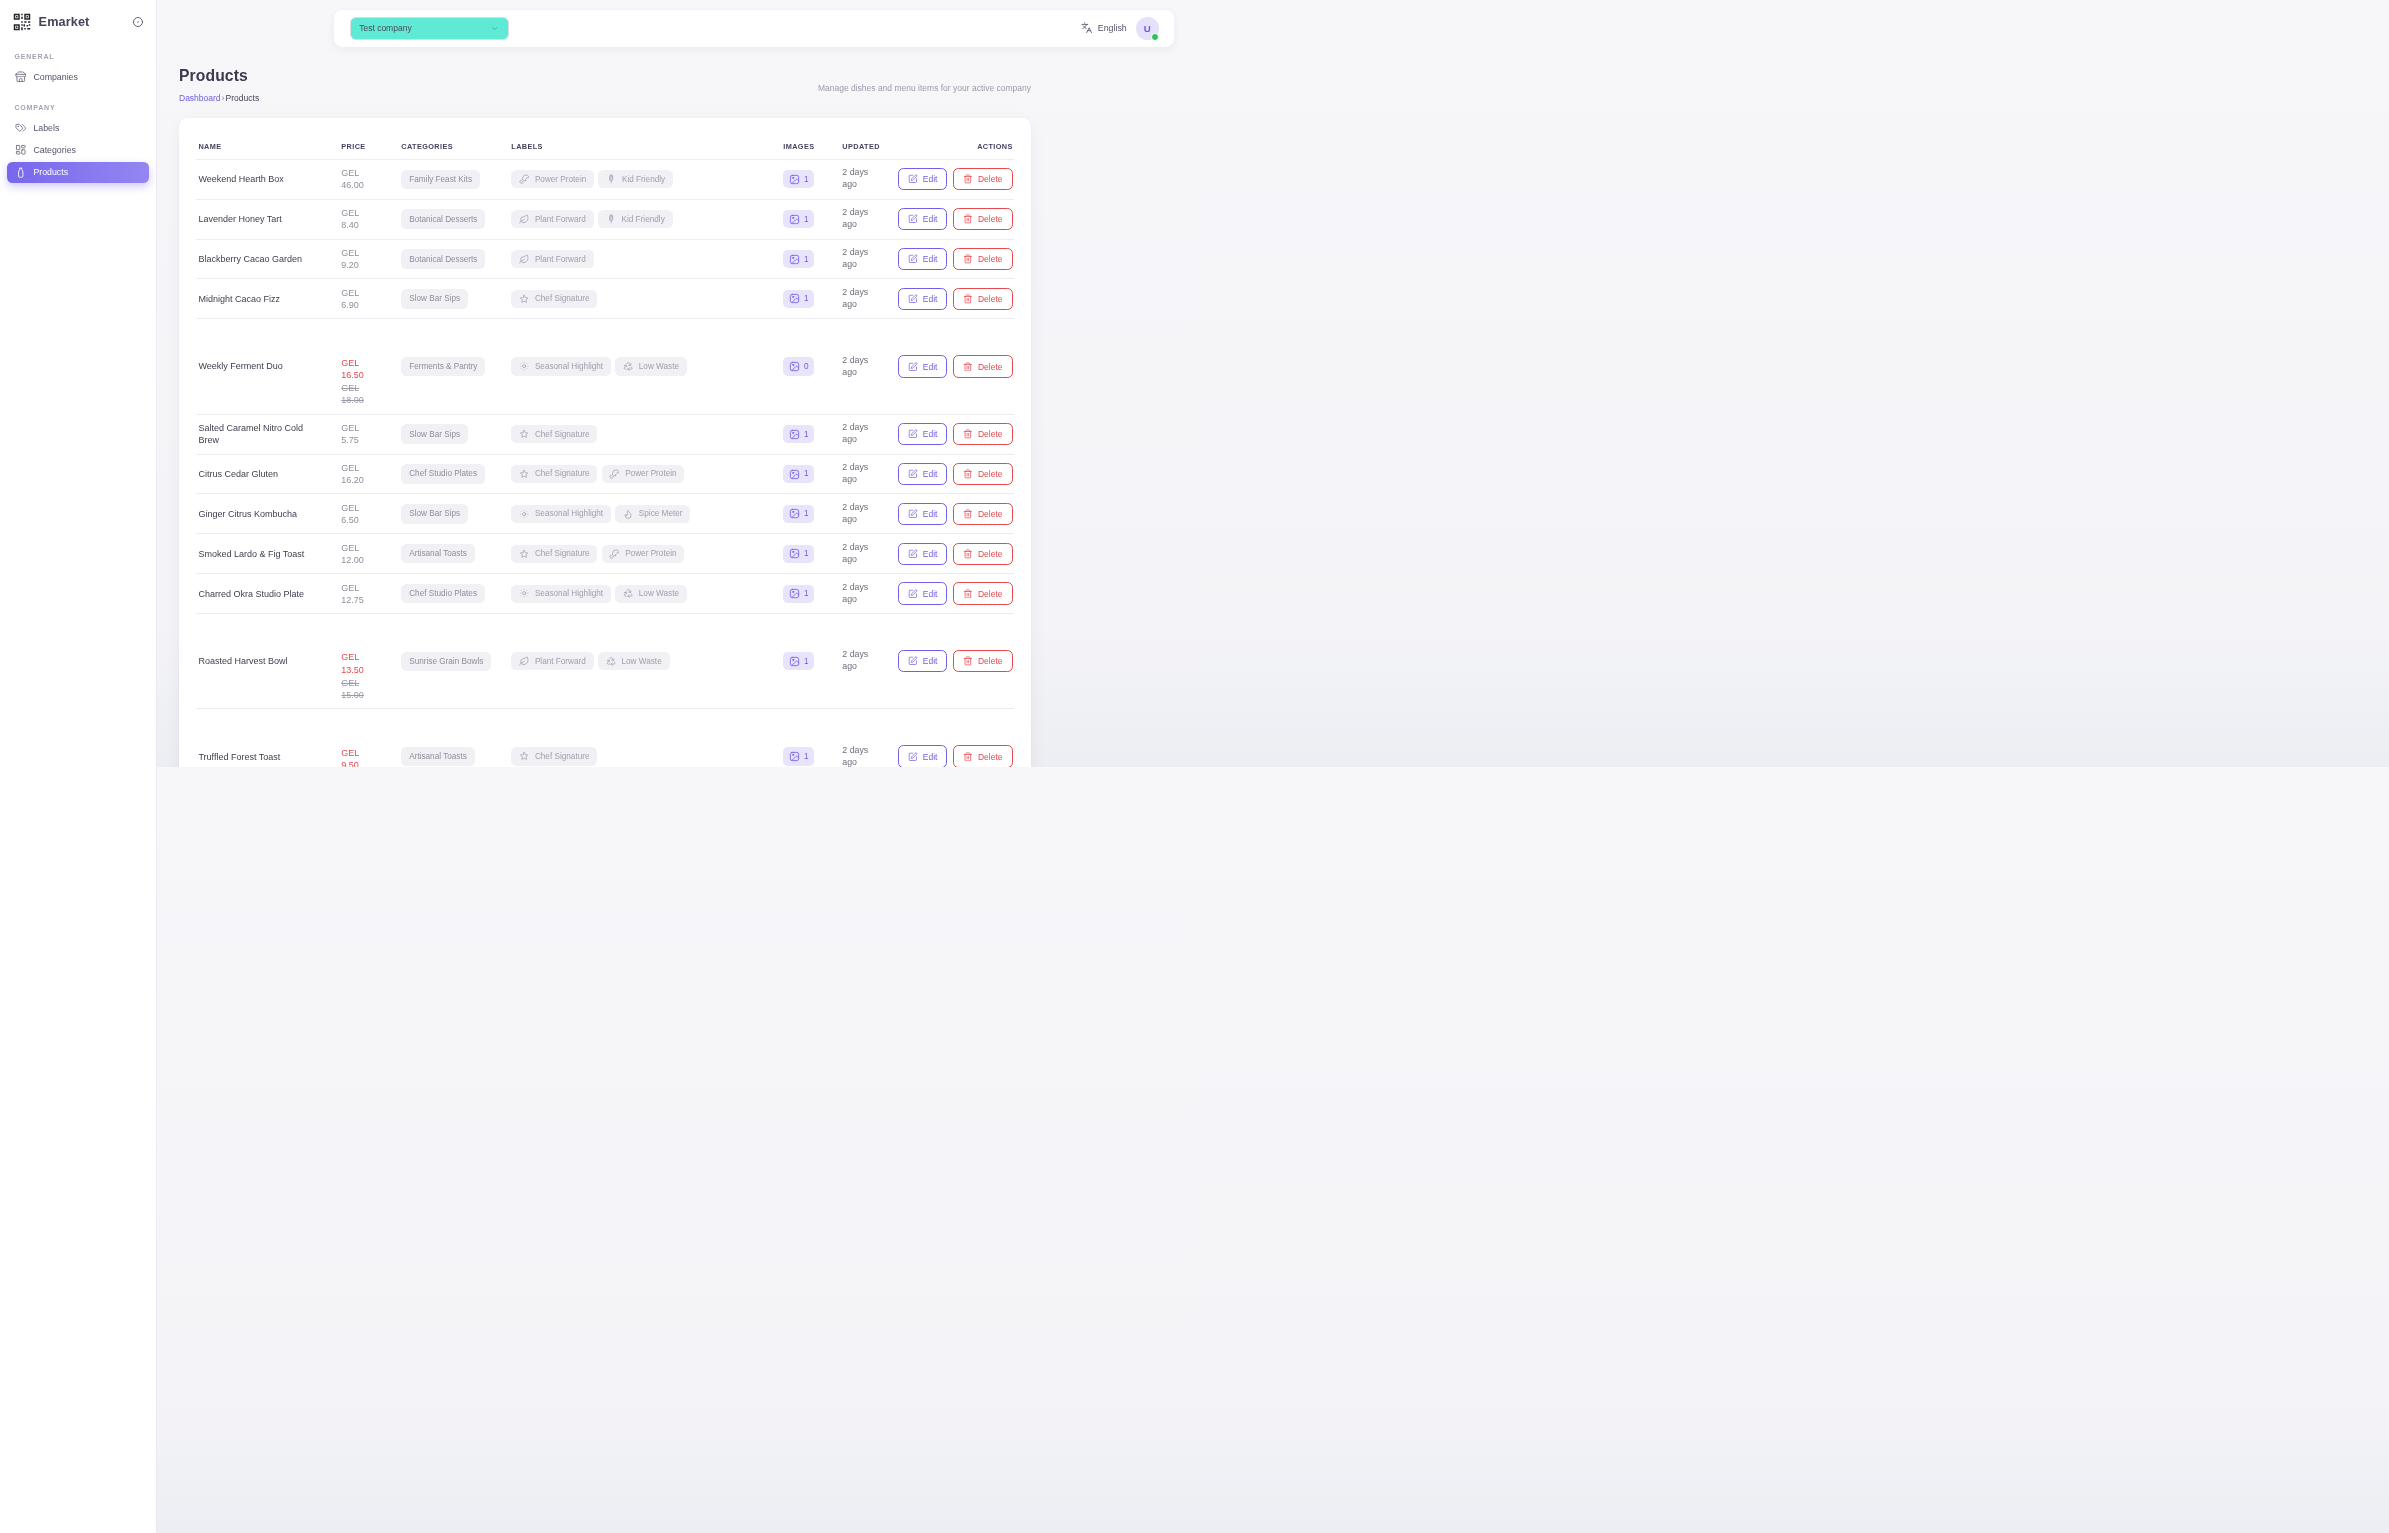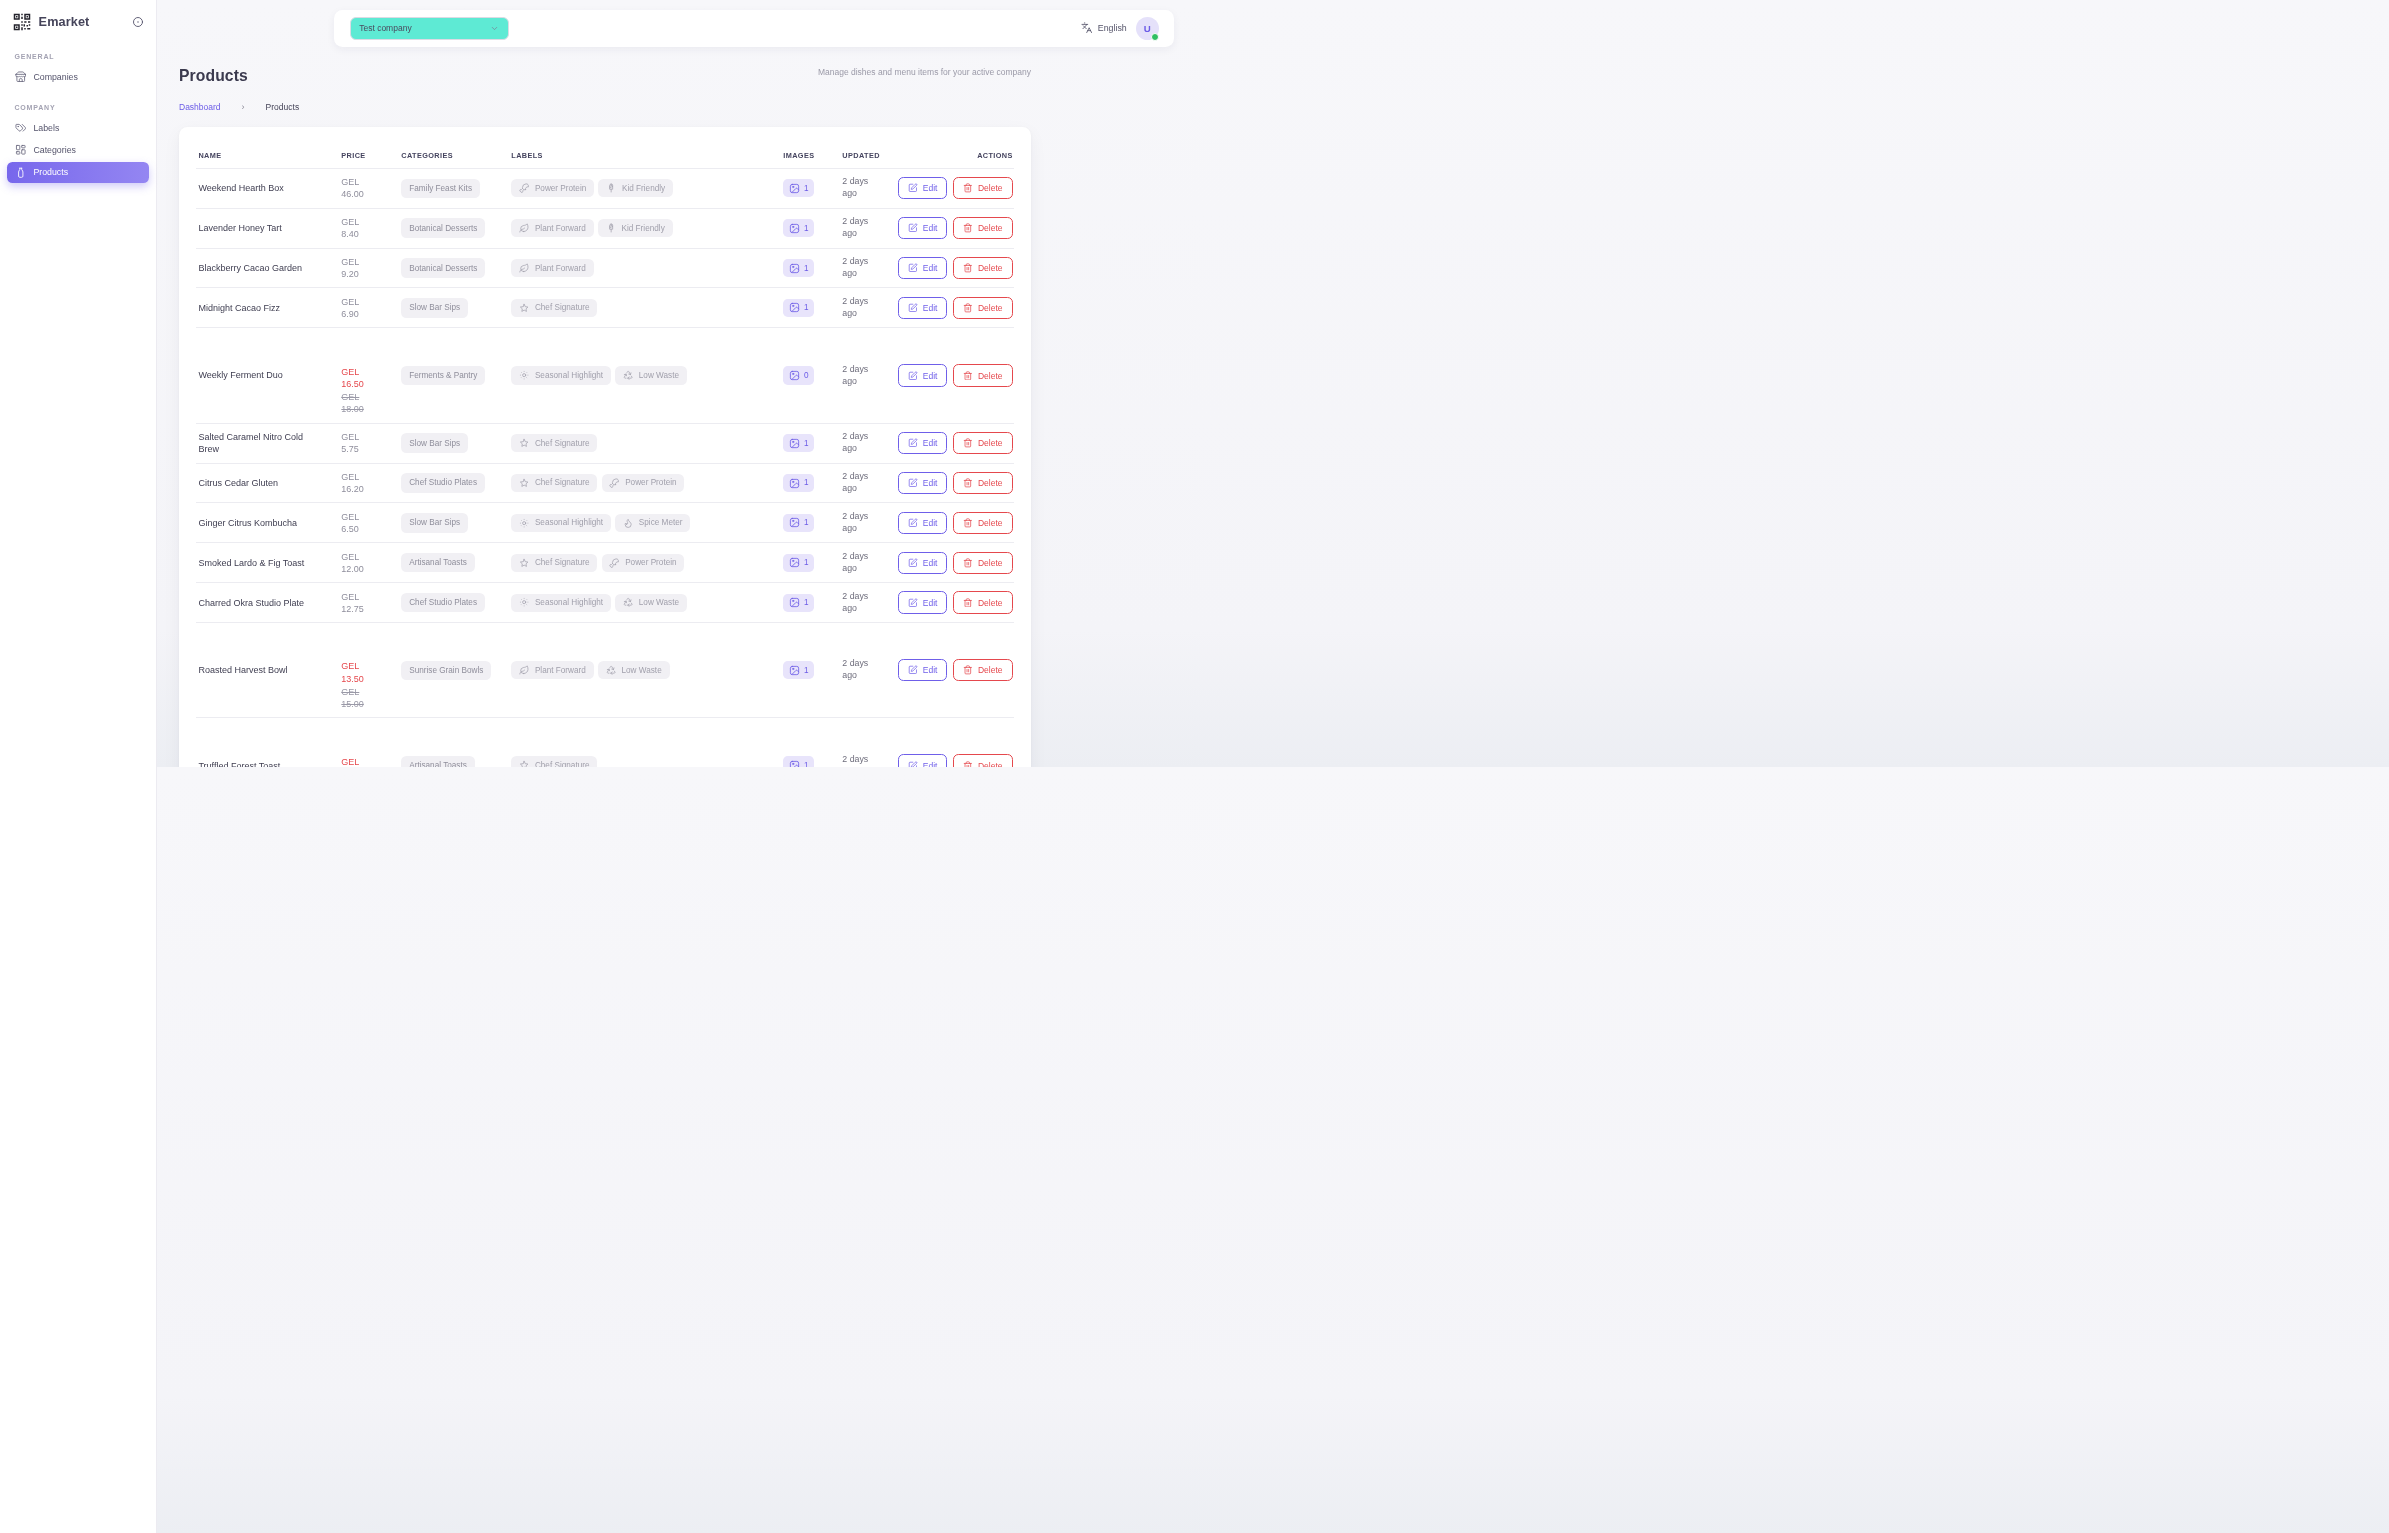--- a/index.html
+++ b/index.html
@@ -54,25 +54,25 @@
     position: relative; width: 23px; height: 23px; border-radius: 50%;
     background: #e5e1fa; color: #6c5ce7; display: flex; align-items: center; justify-content: center;
     font-size: 9.7px; font-weight: 600; cursor: pointer;
   }
   .status-dot { position: absolute; right: -0.6px; bottom: -1.2px; width: 7.9px; height: 7.9px; background: #2fbf62; border: 1.2px solid #fff; border-radius: 50%; }
 
   
   .content { width: 852px; margin: 20.6px 0 0 22px; }
   .page-head { display: flex; justify-content: space-between; }
   .page-title { font-size: 15.7px; font-weight: 600; color: #3b3a4e; letter-spacing: 0.1px; }
-  .breadcrumb { margin-top: 17px; font-size: 8.5px; display: flex; align-items: center; gap: 21px; }
+  .breadcrumb { margin-top: 8px; font-size: 8.5px; display: flex; align-items: center; gap: 1px; }
   .crumb-link { color: #6c5ce7; cursor: pointer; }
   .crumb-sep { color: #8b8a98; font-size: 9px; }
   .crumb-current { color: #454458; font-weight: 500; }
-  .page-desc { font-size: 8.5px; color: #9b9aa8; margin-top: 0; }
+  .page-desc { font-size: 8.5px; color: #9b9aa8; margin-top: 16px; }
 
   
   .card {
     background: #fff; border-radius: 8.5px; margin-top: 14.5px;
     box-shadow: 0 1.2px 3.6px rgba(30,30,60,.04), 0 6px 18px rgba(30,30,60,.05);
     padding: 14.5px 17px 2.4px;
   }
   .card-head { display: flex; justify-content: space-between; align-items: flex-start; padding-bottom: 6px; }
   .card-title { font-size: 11.5px; font-weight: 600; color: #3c3b4f; }
   .card-sub { font-size: 8.8px; color: #9b9aa8; margin-top: 5.4px; }

